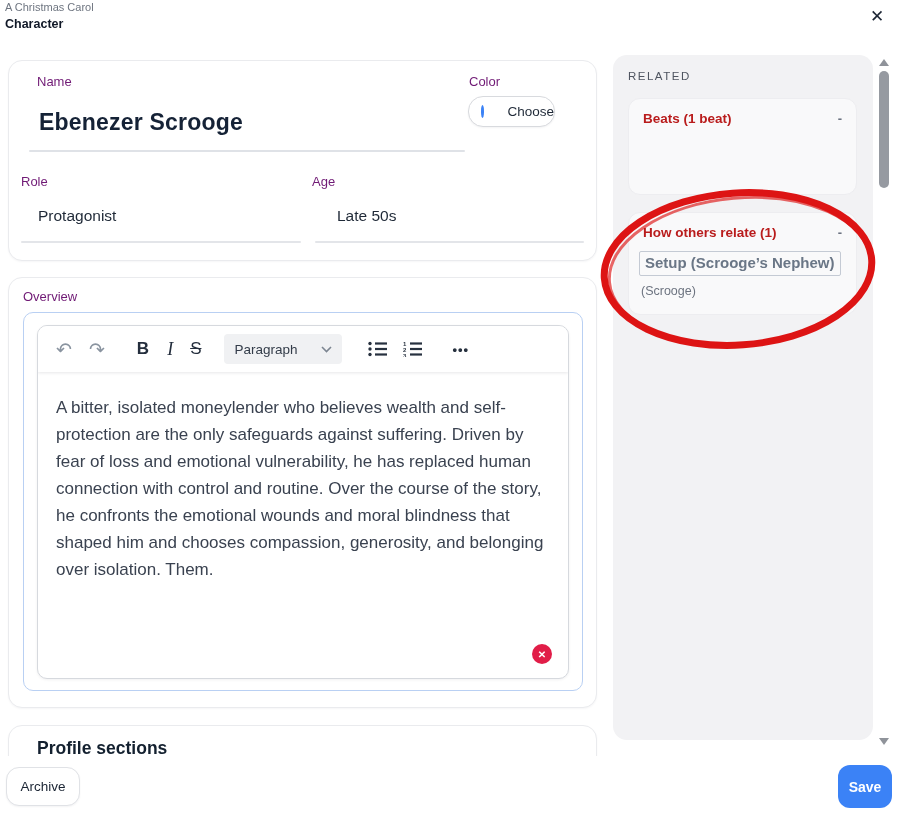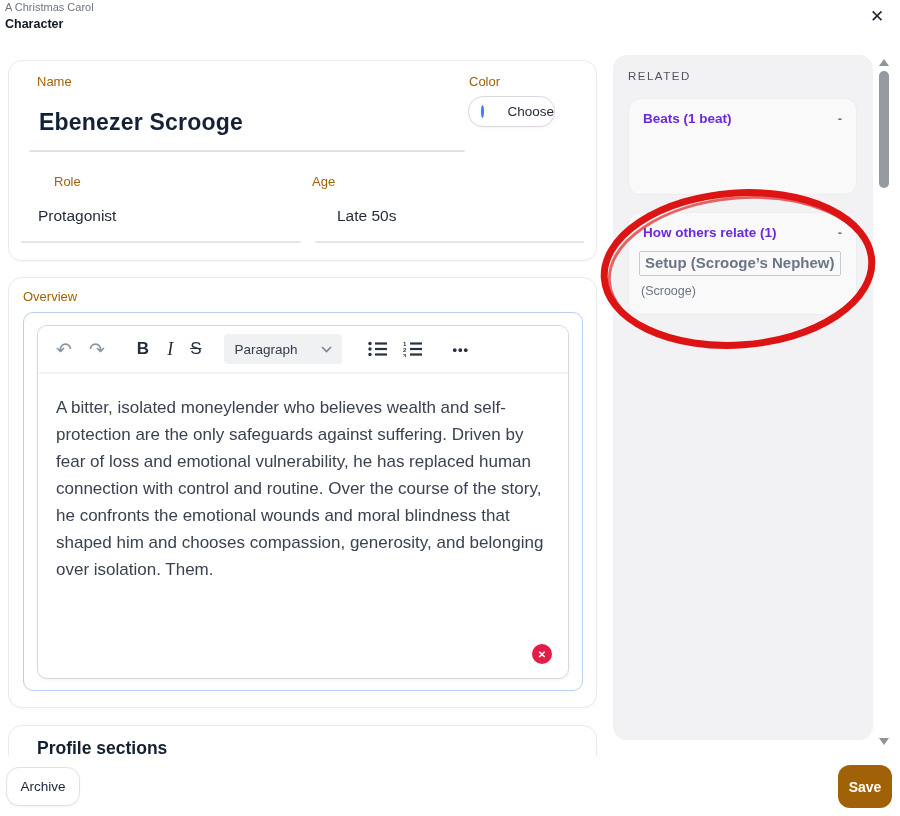--- a/index.html
+++ b/index.html
@@ -18,37 +18,37 @@
 
   
   .card {
     background:#fff; border:1px solid #eaebee; border-radius:14px;
     box-shadow:0 1px 2px rgba(16,24,40,.04);
   }
   .card1 { left:8px; top:60px; width:589px; height:201px; }
   .card2 { left:8px; top:277px; width:589px; height:431px; }
   .card3 { left:8px; top:725px; width:589px; height:70px; }
 
-  .field-label { font-size:13px; color:#a16207; }
+  .field-label { font-size:13px; color:#701a75; }
 
   .name-label { left:28px; top:13px; }
   .name-value { left:30px; top:48px; font-size:23px; font-weight:bold; color:#152236; letter-spacing:.2px; }
   .name-line  { left:20px; top:89px; width:436px; height:2px; background:#dfe2e7; border-radius:2px; }
 
   .color-label { left:460px; top:13px; }
   .choose-btn {
     left:459px; top:35px; width:87px; height:31px;
     display:flex; align-items:center; gap:23px; padding-left:12px;
     background:#fff; border:1px solid #d8dade; border-radius:15px;
     box-shadow:0 1px 2px rgba(16,24,40,.05); cursor:pointer;
   }
   .color-dot { width:13px; height:13px; border-radius:50%; background:#3b82f6; }
   .choose-label { font-size:13.5px; color:#1f2937; }
 
-  .role-label { left:12px; top:113px;margin-left:33px; }
+  .role-label { left:12px; top:113px; }
   .role-value { left:29px; top:146px; font-size:15.5px; color:#1f2937; }
   .role-line  { left:12px; top:180px; width:280px; height:2px; background:#e3e5e9; border-radius:2px; }
   .age-label  { left:303px; top:113px; }
   .age-value  { left:328px; top:146px; font-size:15.5px; color:#1f2937; }
   .age-line   { left:306px; top:180px; width:269px; height:2px; background:#e3e5e9; border-radius:2px; }
 
   
   .overview-label { left:14px; top:11px; }
   .editor-outer {
     left:14px; top:34px; width:560px; height:379px;
@@ -90,21 +90,21 @@
   
   .sidebar { left:613px; top:55px; width:260px; height:685px; background:#f2f2f4; border-radius:14px; }
   .related-title { left:15px; top:15px; font-size:11.5px; font-weight:normal; letter-spacing:1.5px; color:#4f5560; }
   .side-card { position:absolute; left:15px; width:229px; background:#f9f9fa; border:1px solid #ededf0; border-radius:12px; }
   .beats-card { top:43px; height:97px; }
   .relate-card { top:157px; height:103px; }
   .side-card-head {
     display:flex; justify-content:space-between; align-items:center;
     padding:12px 14px 0 14px;
   }
-  .side-card-title { font-size:13.5px; font-weight:bold; color:#6d28d9; }
+  .side-card-title { font-size:13.5px; font-weight:bold; color:#b91c1c; }
   .collapse-btn { font-size:13px; font-weight:bold; color:#6b7280; cursor:pointer; line-height:1; }
   .beat-item {
     margin:10px 10px 0 10px; background:#fff; border:1px solid #e3e5e9;
     border-radius:8px; padding:7px 11px; cursor:pointer;
   }
   .beat-item-title { font-size:13px; font-weight:bold; color:#1b2634; }
   .beat-item-sub { font-size:12.5px; color:#59616d; margin-top:3px; }
   .fred-link {
     display:inline-block; margin:11px 0 0 10px; padding:2px 6px 4px 5px;
     border:1px solid #c4cad4; border-radius:2px;
@@ -125,21 +125,21 @@
   .footer { left:0; top:756px; width:900px; height:60px; background:#fff; }
   .archive-btn {
     position:absolute; left:6px; top:11px; width:74px; height:39px;
     background:#fff; border:1px solid #e0e2e6; border-radius:13px;
     box-shadow:0 1px 2px rgba(16,24,40,.05);
     display:flex; align-items:center; justify-content:center;
     font-size:13.5px; font-weight:normal; color:#1a2433; cursor:pointer;
   }
   .save-btn {
     position:absolute; left:838px; top:9px; width:54px; height:43px;
-    background:#a16207; border:none; border-radius:12px;
+    background:#3b82f6; border:none; border-radius:12px;
     display:flex; align-items:center; justify-content:center;
     font-size:14px; font-weight:bold; color:#ffffff; cursor:pointer;
   }
 
   
   .annotation { left:0; top:0; width:900px; height:816px; pointer-events:none; z-index:50; }
 </style>
 </head>
 <body>
 

